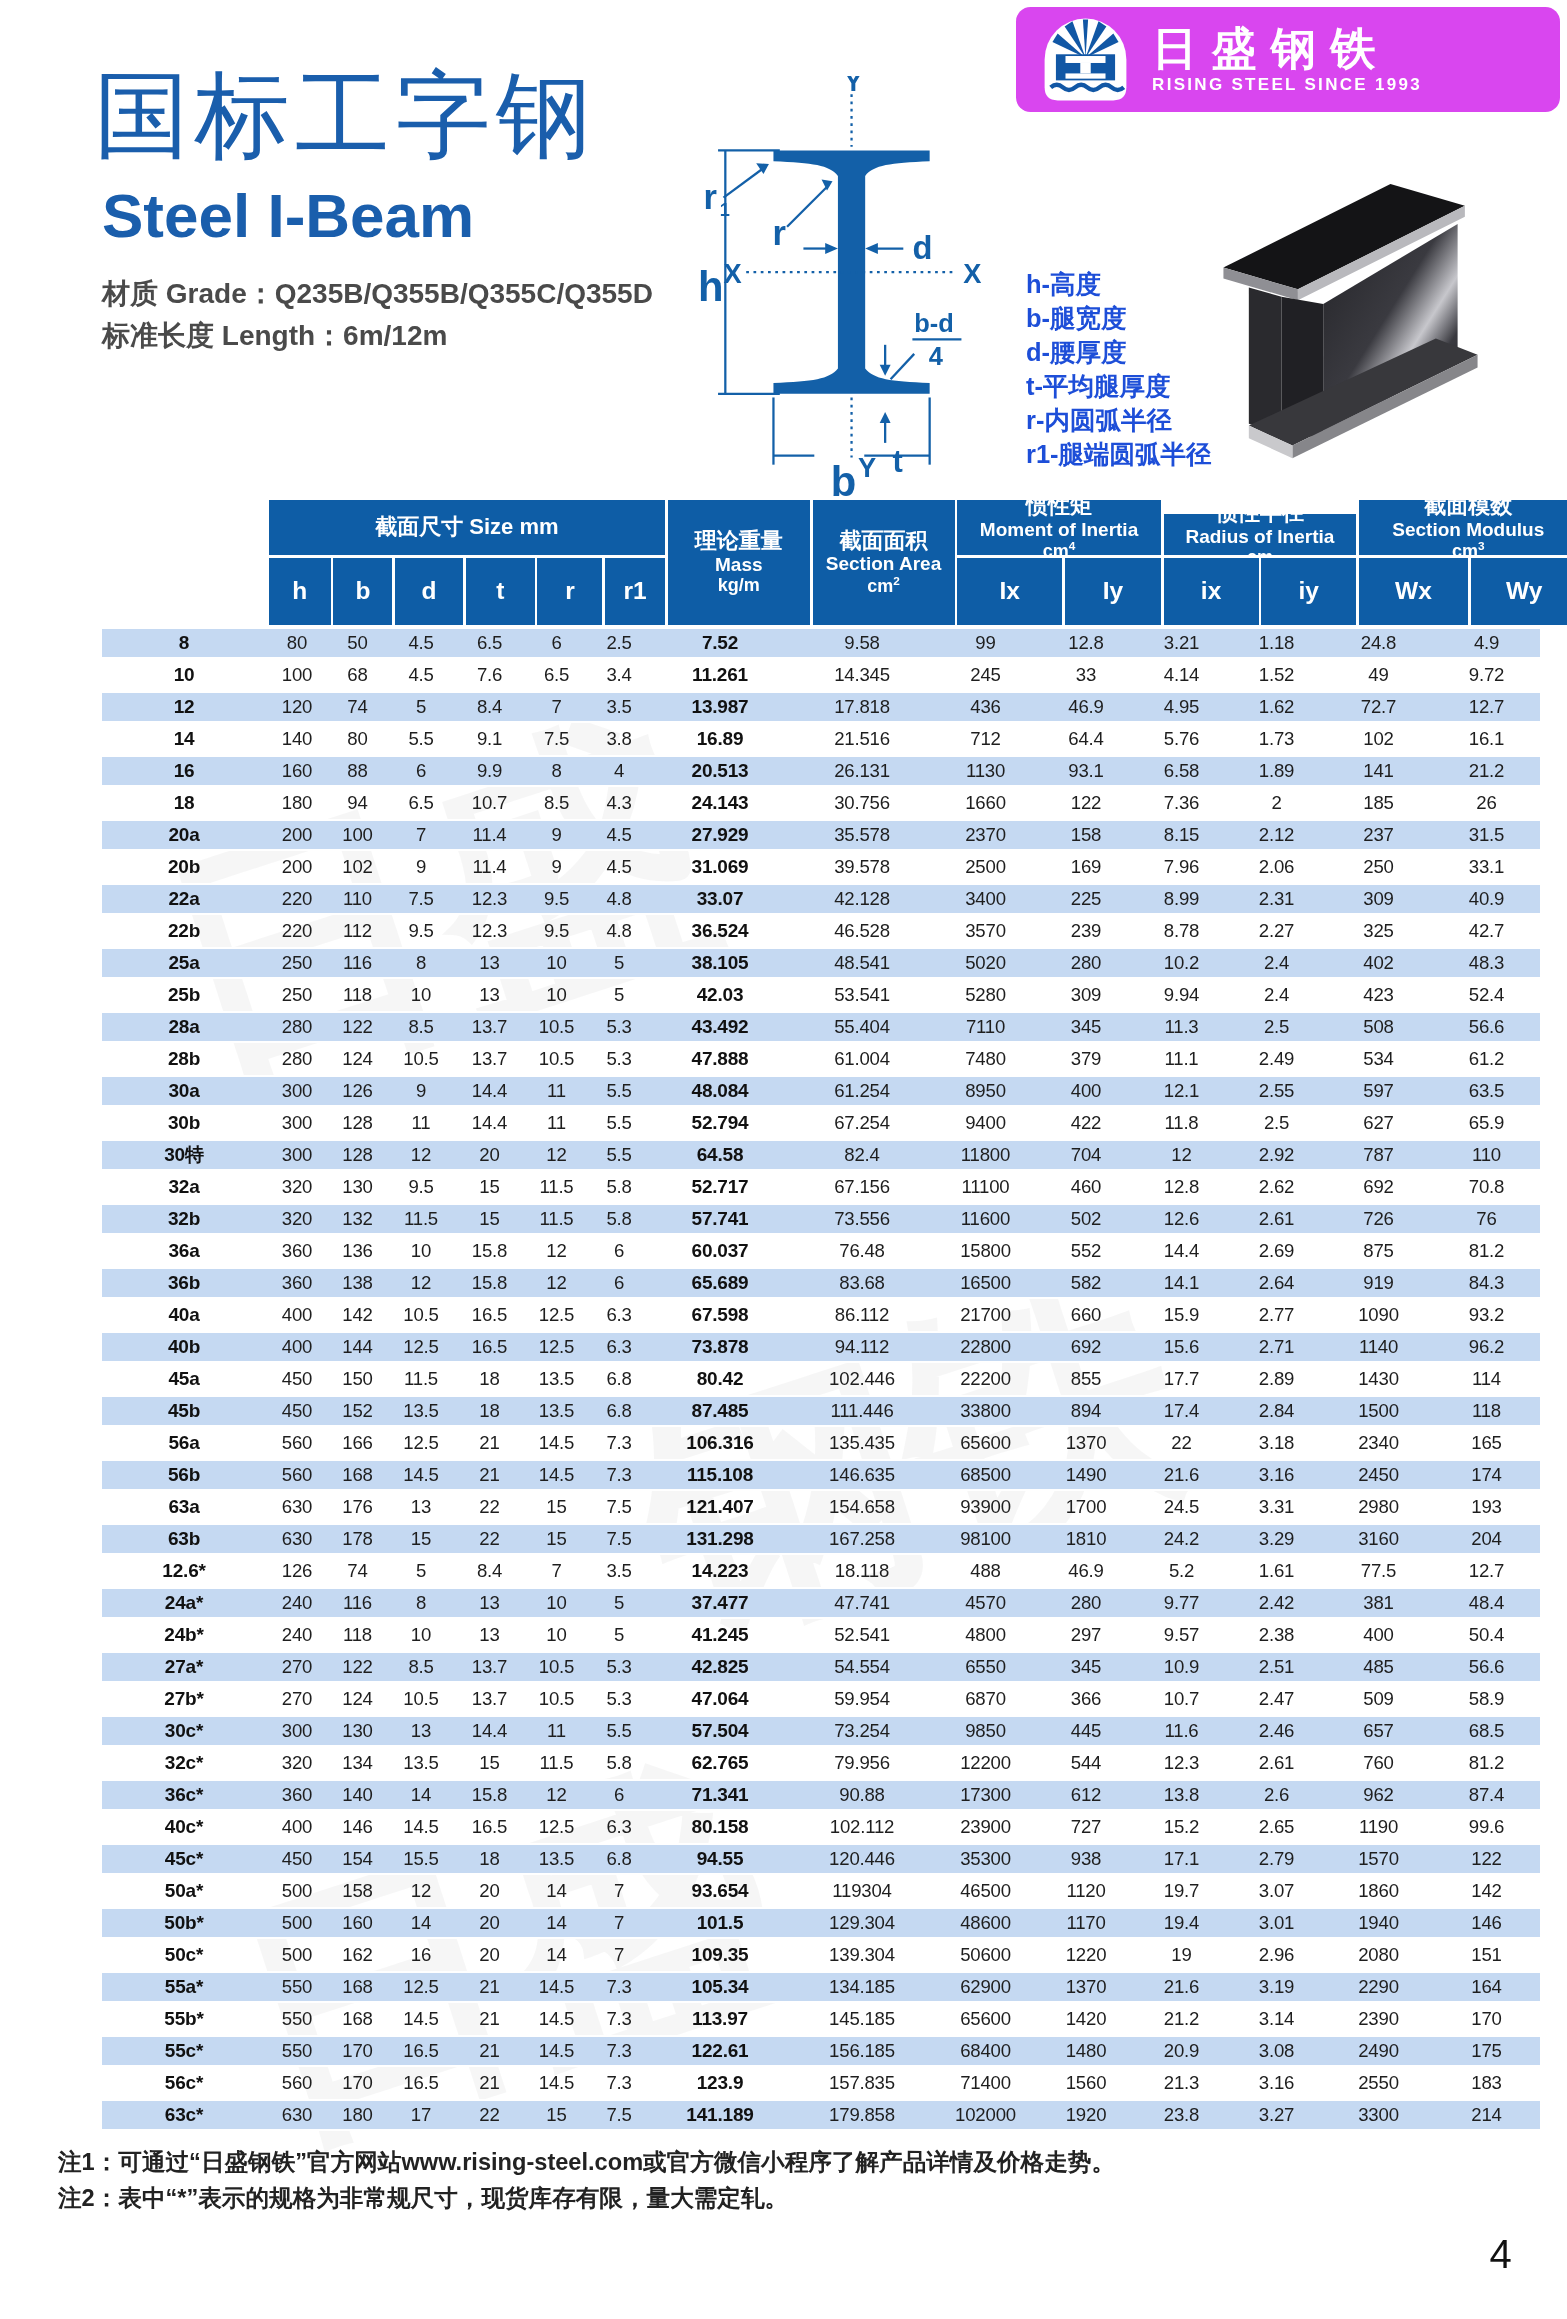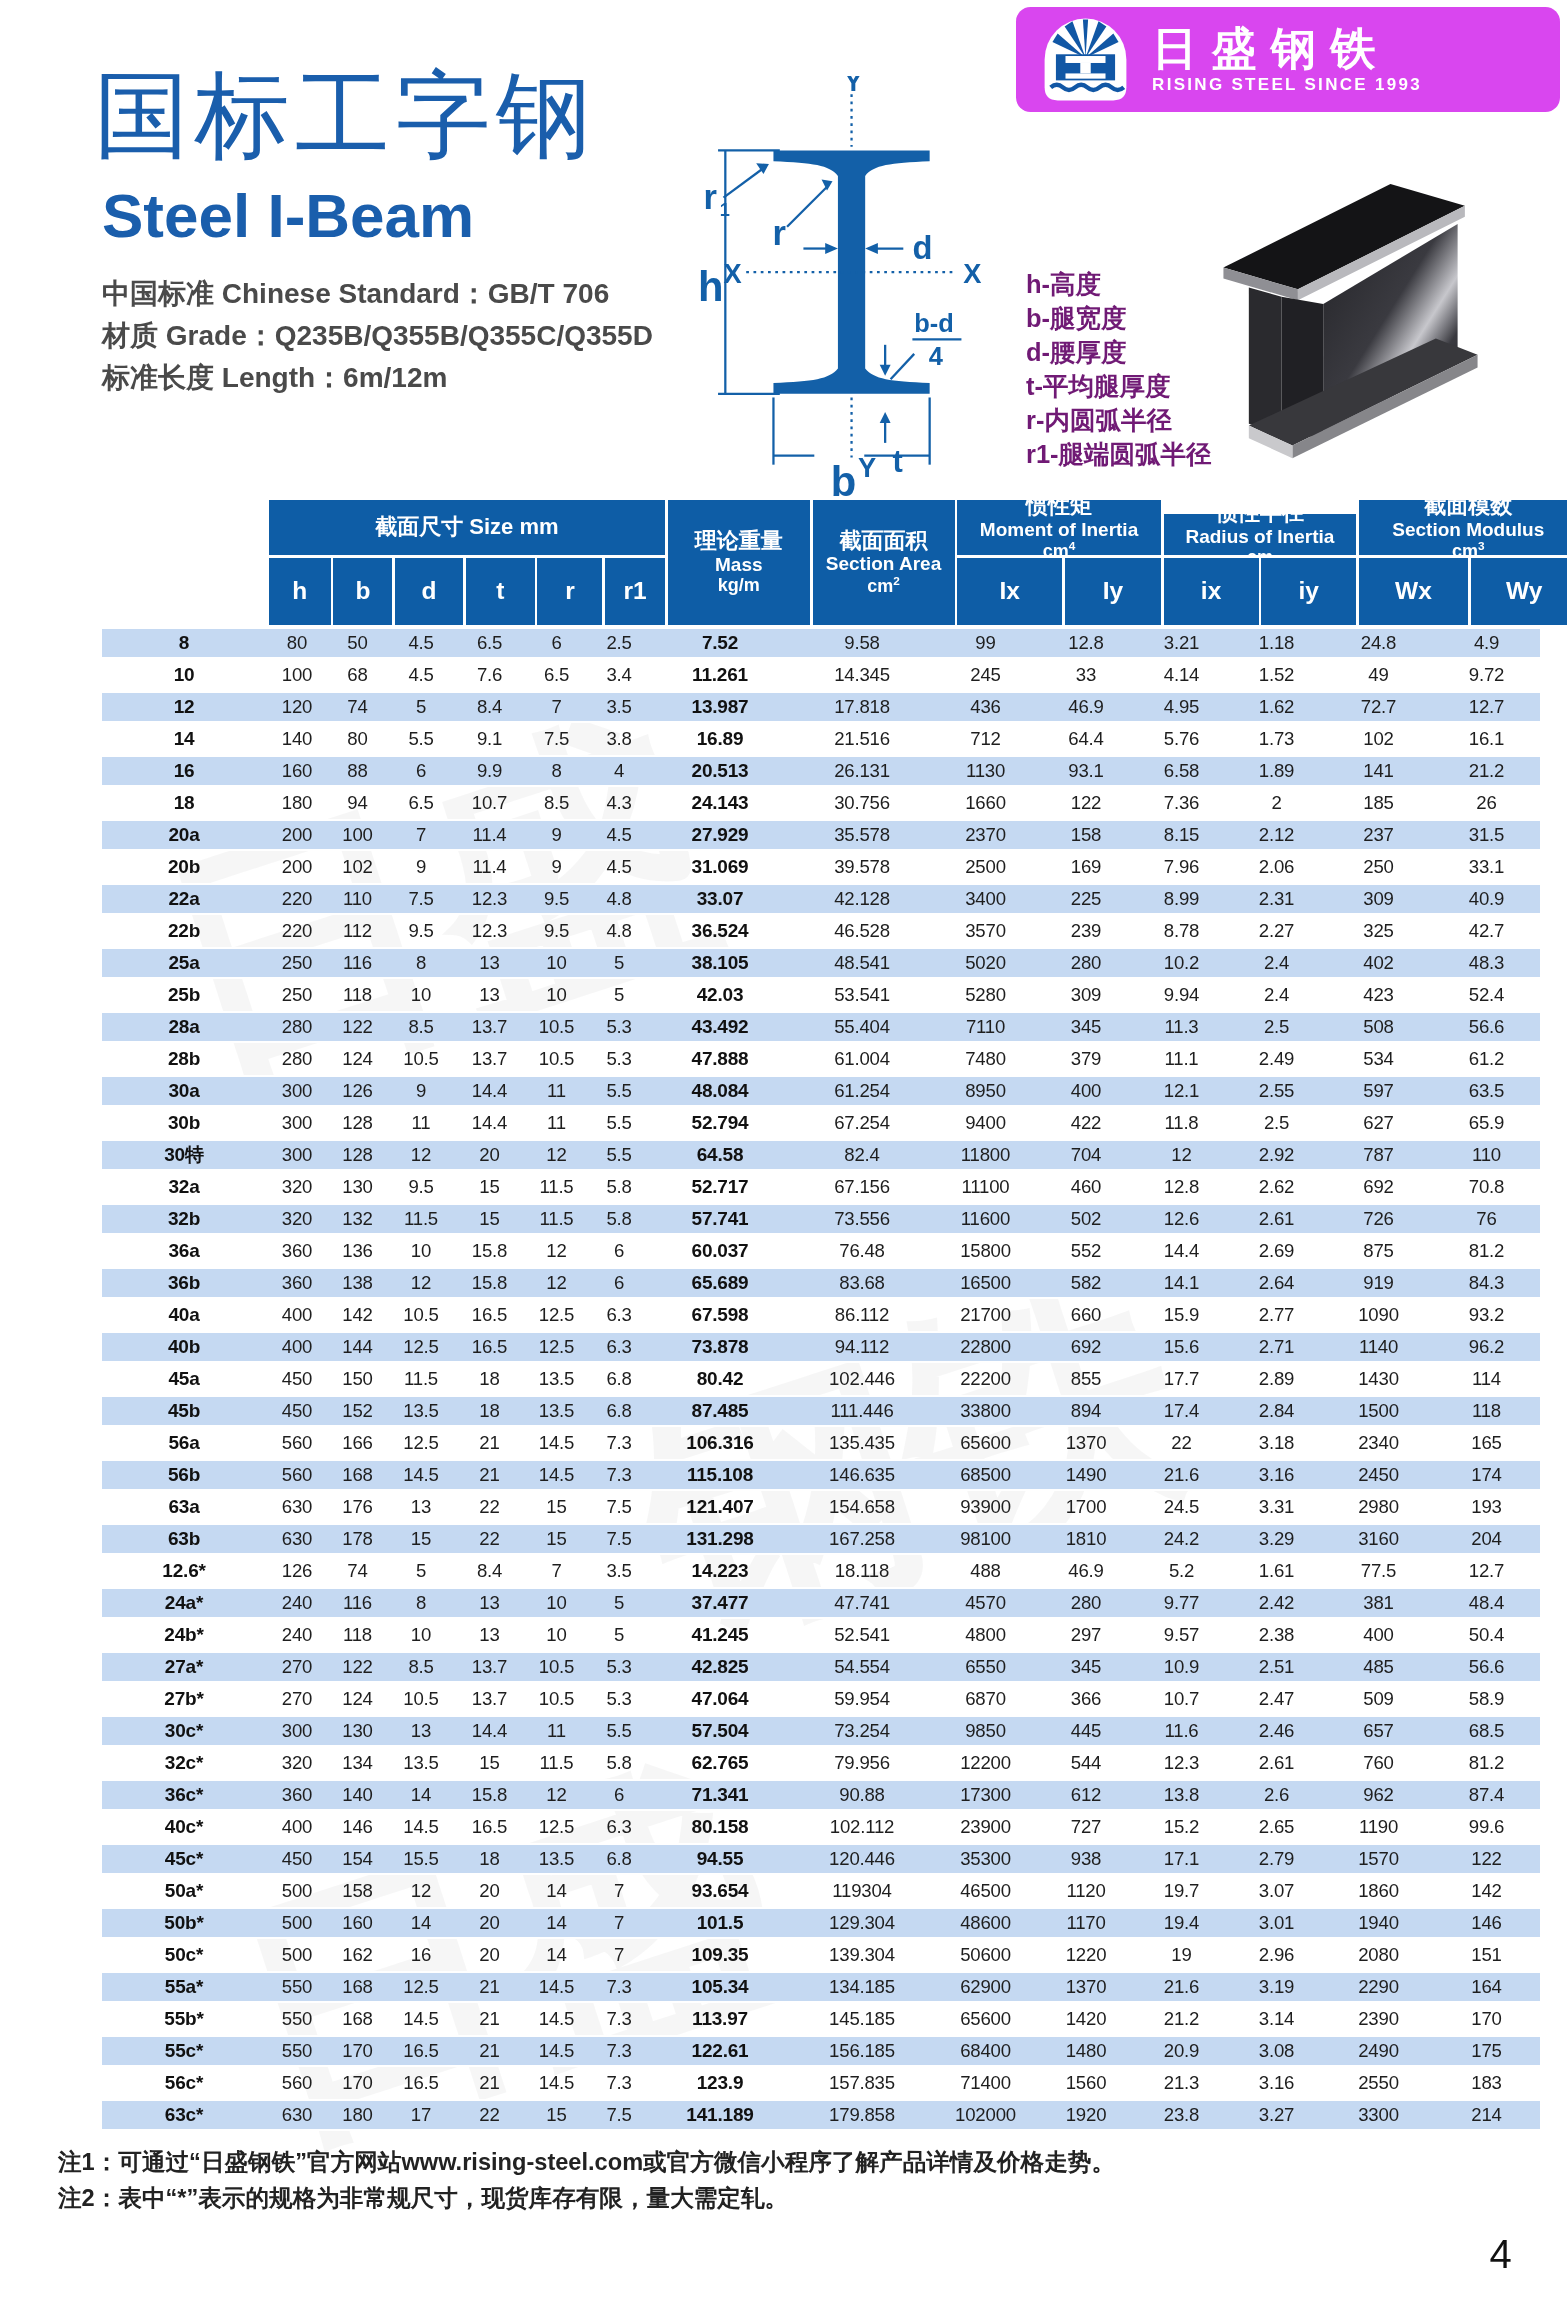--- a/index.html
+++ b/index.html
@@ -16,21 +16,21 @@
   .logo-emblem { width:87px; height:87px; margin-left:25.5px; flex:none; }
   .logo-text { margin-left:23.6px; color:#fff; }
   .logo-cn { font-size:45px; font-weight:700; letter-spacing:14.5px; line-height:49px; white-space:nowrap; }
   .logo-en { font-size:17px; font-weight:600; letter-spacing:2.3px; line-height:23.6px; }
   
   .title-cn { position:absolute; left:94px; top:65px; font-size:95px; font-weight:400; color:#1A5EAC; letter-spacing:5.5px; line-height:100px; white-space:nowrap; }
   .title-en { position:absolute; left:102px; top:182px; font-size:62px; font-weight:700; color:#1A5EAC; line-height:67px; }
   .spec-lines { position:absolute; left:102px; top:273px; font-size:28px; font-weight:600; color:#4A4A4A; line-height:42px; white-space:nowrap; }
   
   .diagram { position:absolute; left:696px; top:76px; width:322px; height:425px; }
-  .legend { position:absolute; left:1026px; top:267px; font-size:25.5px; font-weight:600; color:#701a75; line-height:34px; white-space:nowrap; }
+  .legend { position:absolute; left:1026px; top:267px; font-size:25.5px; font-weight:600; color:#1d4ed8; line-height:34px; white-space:nowrap; }
   .photo { position:absolute; left:1198px; top:160px; width:305px; height:335px; }
   
   .cols { display:grid; grid-template-columns:164px 62px 59px 68px 69px 65px 60px 142px 142px 105px 96px 95px 95px 109px 107px; }
   .thead { position:absolute; left:102px; top:500px; width:1438px; }
   .thead-grid { display:grid; grid-template-columns:164px 62px 59px 68px 69px 65px 60px 142px 142px 105px 96px 95px 95px 109px 107px; grid-template-rows:55px 67px; gap:2.7px; }
   .th { background:#0E5DA6; color:#fff; display:flex; flex-direction:column; align-items:center; justify-content:center; text-align:center; line-height:1.12; }
   .th .cn { font-size:22px; font-weight:600; }
   .th .en { font-size:19px; font-weight:600; }
   .th .unit { font-size:18px; font-weight:600; }
   .th sup { font-size:11.8px; }
@@ -72,21 +72,20 @@
     </svg>
     <div class="logo-text">
       <div class="logo-cn">日盛钢铁</div>
       <div class="logo-en">RISING STEEL SINCE 1993</div>
     </div>
   </div>
 
   <div class="title-cn">国标工字钢</div>
   <div class="title-en">Steel I-Beam</div>
   <div class="spec-lines">
-    <div>中国标准 Chinese Standard：GB/T 706</div>
     <div>材质 Grade：Q235B/Q355B/Q355C/Q355D</div>
     <div>标准长度 Length：6m/12m</div>
   </div>
 
   <svg class="diagram" viewBox="0 0 354 468">
     <g fill="#1360A8" stroke="none">
       <path d="M85,82 L257,82 L257,94 C213,96 196,98 186,110 L186,322 C196,334 213,336 257,338 L257,350 L85,350 L85,338 C129,336 146,334 156,322 L156,110 C146,98 129,96 85,94 Z"></path>
     </g>
     <g stroke="#1360A8" stroke-width="2.5" fill="none">
       <line x1="171" y1="20" x2="171" y2="78" stroke-dasharray="3 5"></line>

